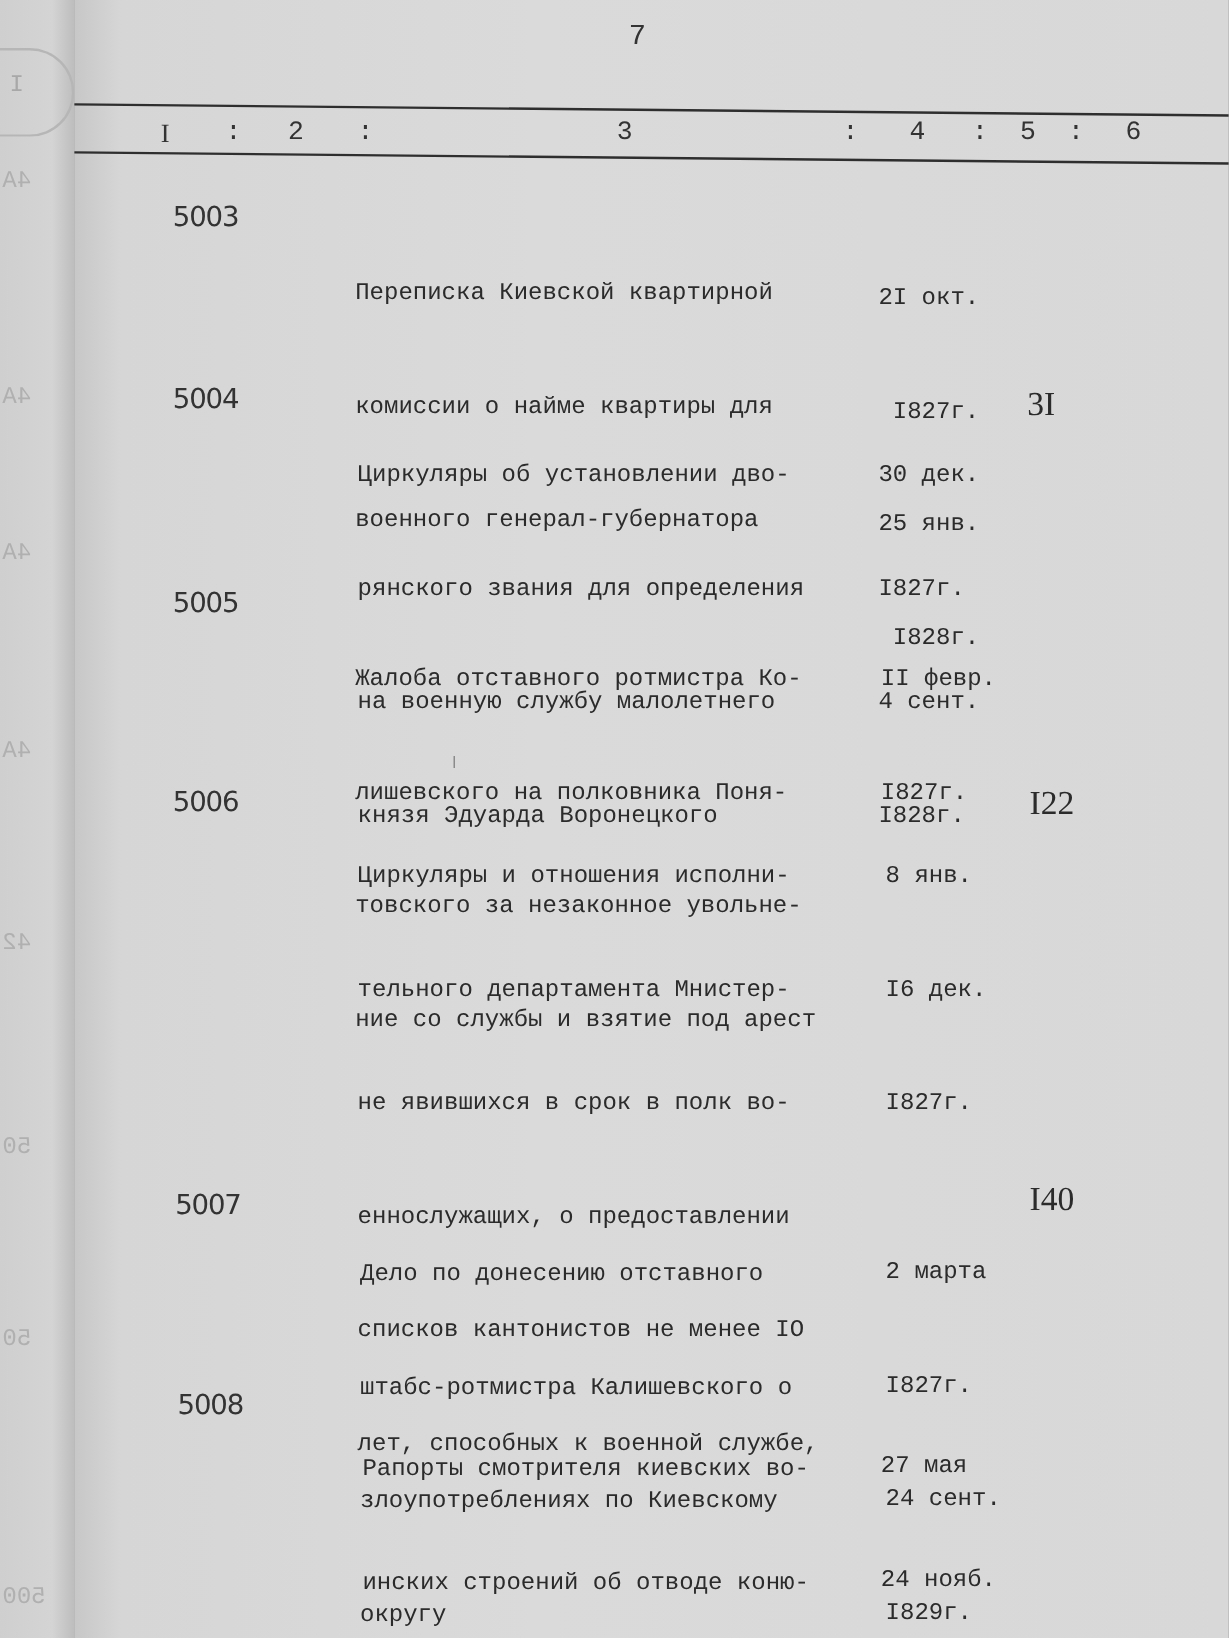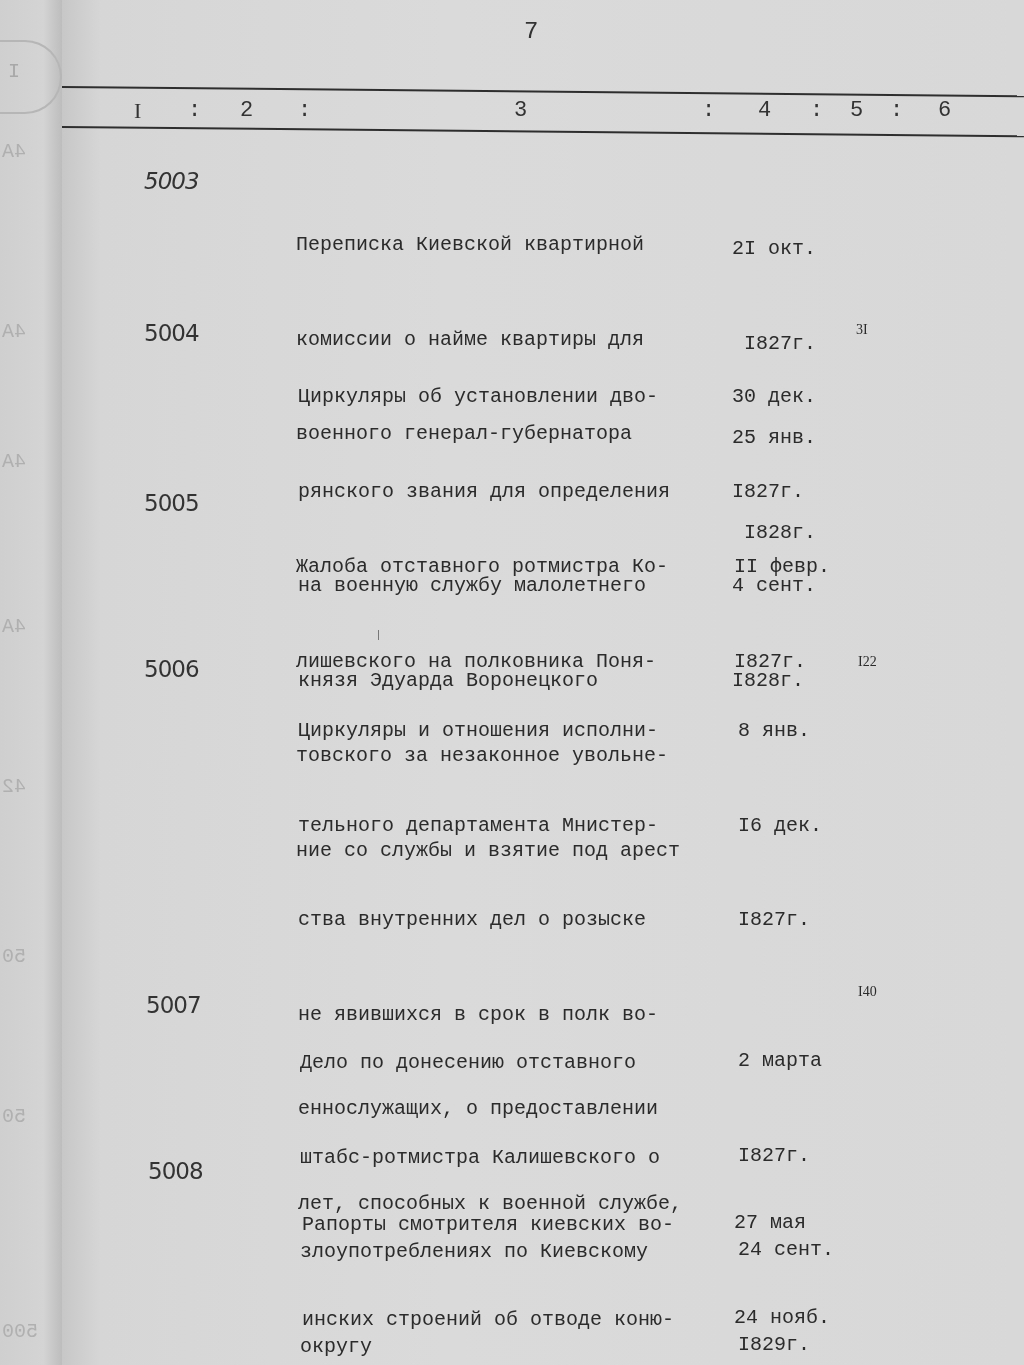--- a/index.html
+++ b/index.html
@@ -74,21 +74,21 @@
     }
     .entry-desc, .entry-dates {
       position: absolute;
       font-size: 20px;
       line-height: 31.5px;
       white-space: pre;
       color: #2b2b2b;
     }
     .entry-sheets {
       position: absolute;
-      font-size: 14px;
+      font-size: 28px;
       color: #2b2b2b;
       font-family: "Liberation Serif", serif;
     }
     .line { display: block; }
     .tick {
       position: absolute;
       left: 316px; top: 630px;
       width: 1px; height: 10px;
       background: #777;
     }
@@ -123,21 +123,21 @@
     <span class="col-header" style="left:452px;">3</span>
     <span class="col-header" style="left:640px;">:</span>
     <span class="col-header" style="left:696px;">4</span>
     <span class="col-header" style="left:748px;">:</span>
     <span class="col-header" style="left:788px;">5</span>
     <span class="col-header" style="left:828px;">:</span>
     <span class="col-header" style="left:876px;">6</span>
   </div>
 
   <div>
-    <div class="entry-num" style="left:82px;top:168px;font-style:italic;">5003</div>
+    <div class="entry-num" style="left:82px;top:168px;">5003</div>
     <div class="entry-desc" style="left:234px;top:166px;">
       <span class="line">Переписка Киевской квартирной</span>
       <span class="line">комиссии о найме квартиры для</span>
       <span class="line">военного генерал-губернатора</span>
     </div>
     <div class="entry-dates" style="left:670px;top:170px;text-align:right;">
       <span class="line">2I окт.</span>
       <span class="line">I827г.</span>
       <span class="line">25 янв.</span>
       <span class="line">I828г.</span>
@@ -175,23 +175,23 @@
     </div>
   </div>
 
   <div class="tick"></div>
 
   <div>
     <div class="entry-num" style="left:82px;top:656px;">5006</div>
     <div class="entry-desc" style="left:236px;top:652px;">
       <span class="line">Циркуляры и отношения исполни-</span>
       <span class="line">тельного департамента Мнистер-</span>
-      <span class="line">ства внутренних дел о розыске</span>
       <span class="line">не явившихся в срок в полк во-</span>
       <span class="line">еннослужащих, о предоставлении</span>
+      <span class="line">списков кантонистов не менее IO</span>
       <span class="line">лет, способных к военной службе,</span>
       
       
     </div>
     <div class="entry-dates" style="left:676px;top:652px;">
       <span class="line">8 янв.</span>
       <span class="line">I6 дек.</span>
       <span class="line">I827г.</span>
     </div>
     <div class="entry-sheets" style="left:796px;top:654px;">I22</div>

